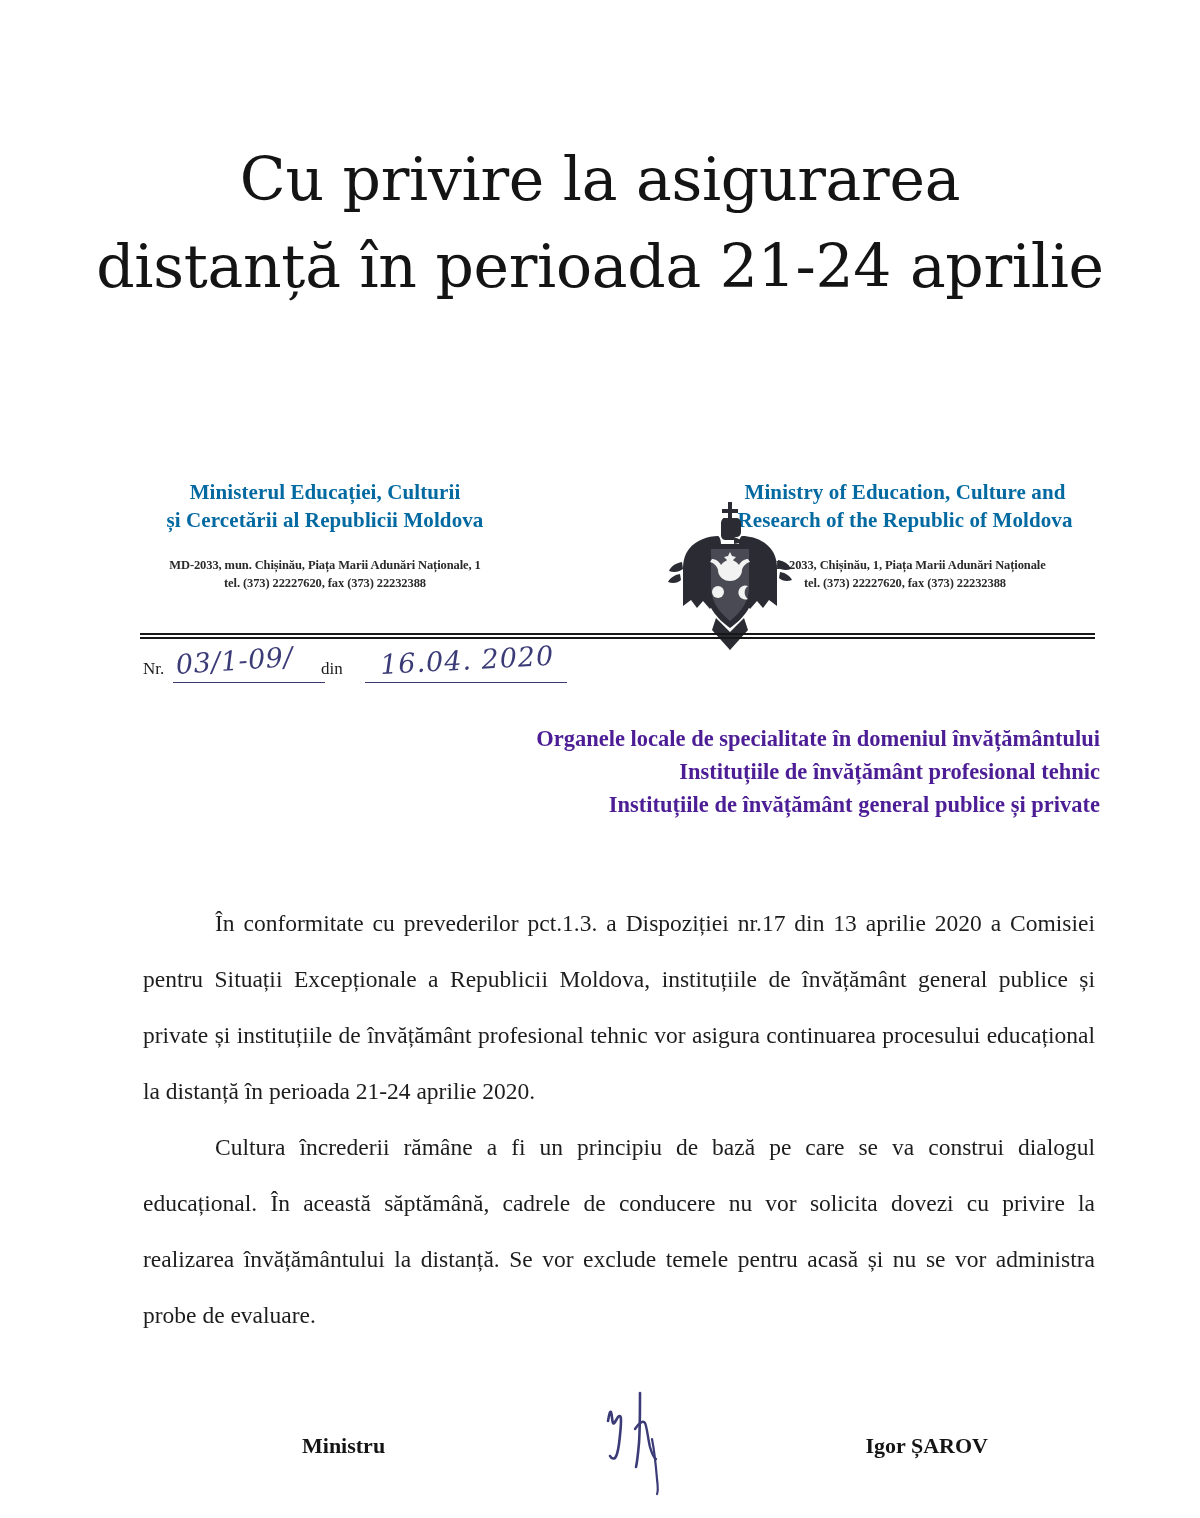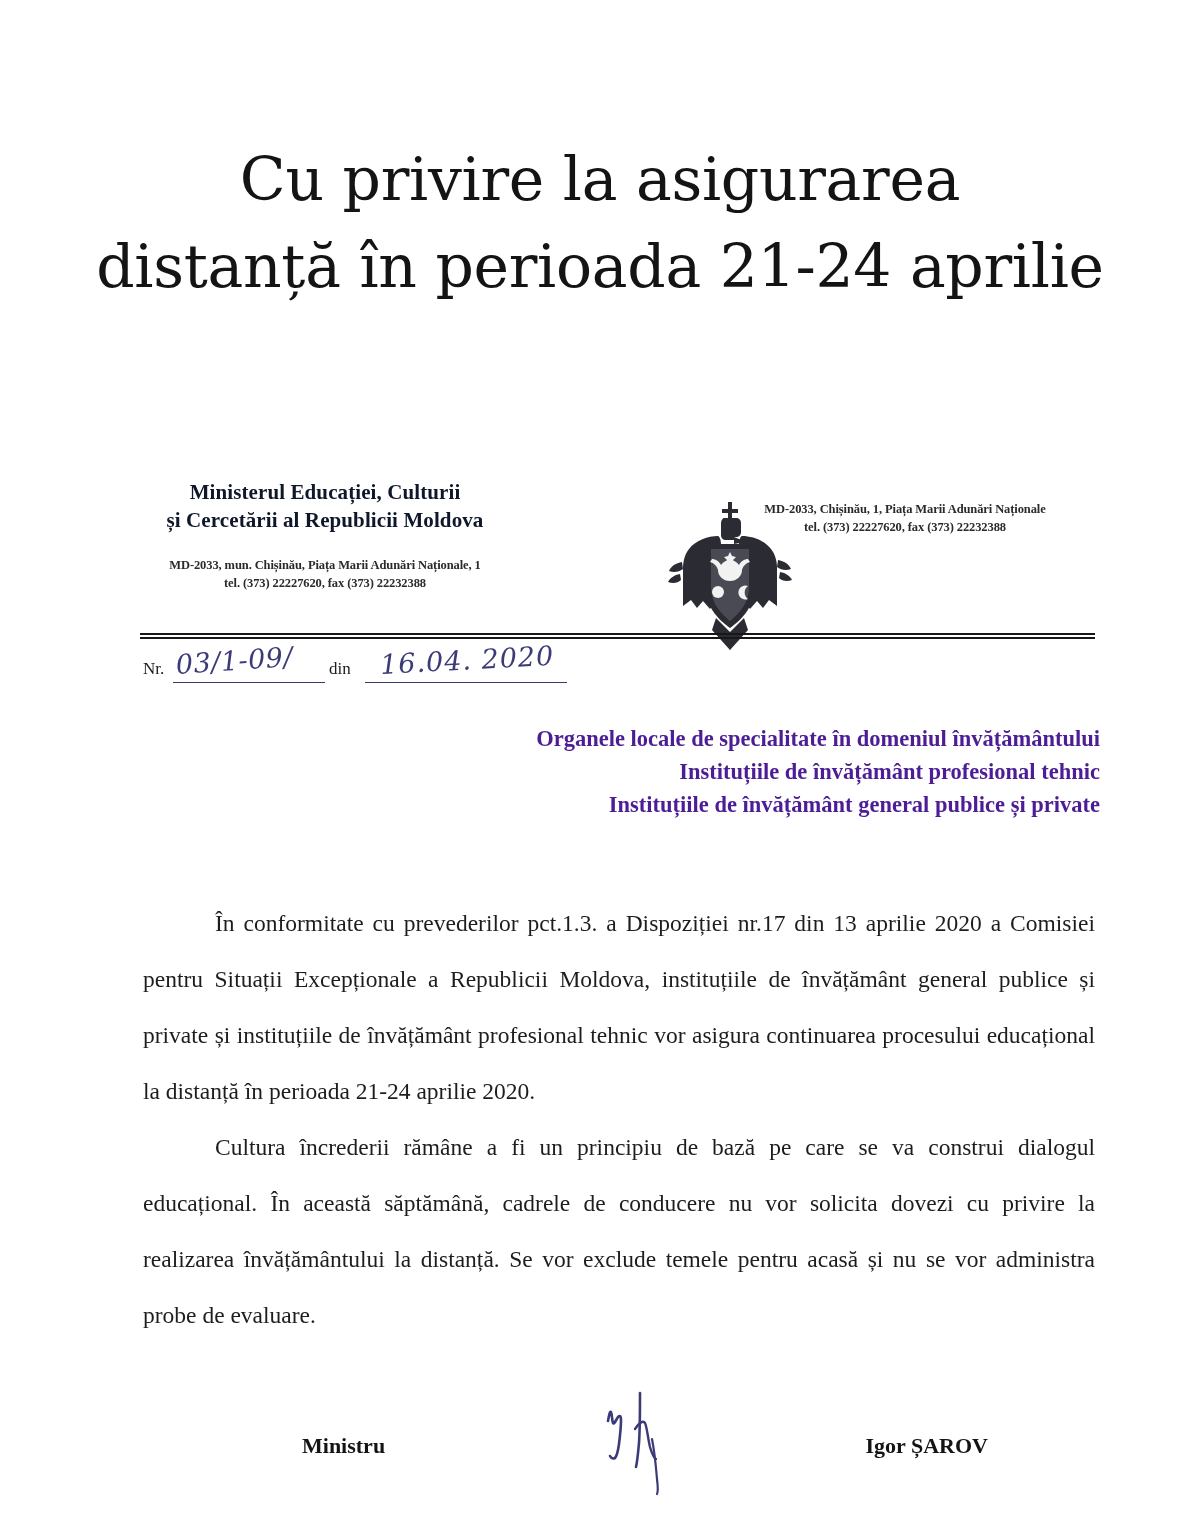--- a/index.html
+++ b/index.html
@@ -58,21 +58,21 @@
     text-align: center;
   }
   .lh-left  { left: 0px; }
   .lh-right { left: 580px; }
 
   .lh-org {
     font-family: "Liberation Serif", "DejaVu Serif", serif;
     font-weight: 700;
     font-size: 21px;
     line-height: 28px;
-    color: #0f172a;
+    color: #0369a1;
     letter-spacing: 0.1px;
   }
   .lh-addr {
     margin-top: 22px;
     font-family: "Liberation Serif", "DejaVu Serif", serif;
     font-weight: 700;
     font-size: 12.5px;
     line-height: 18px;
     color: #2a2a2a;
     letter-spacing: -0.1px;
@@ -115,21 +115,21 @@
     height: 48px;
   }
   .reg-label {
     position: absolute;
     font-family: "Liberation Serif", "DejaVu Serif", serif;
     font-weight: 400;
     font-size: 17px;
     color: #1b1b1b;
   }
   .reg-nr  { left: 0px;   top: 14px; }
-  .reg-din { left: 186px; top: 14px; }
+  .reg-din { left: 178px; top: 14px; }
 
   .reg-blank {
     position: absolute;
     border-bottom: 1.5px solid #3a3a6e;
     height: 1px;
   }
   .reg-blank-1 { left: 30px;  top: 36px; width: 152px; }
   .reg-blank-2 { left: 222px; top: 36px; width: 202px; }
 
   .handwritten {
@@ -234,20 +234,24 @@
         <div>Ministerul Educației, Culturii</div>
         <div>și Cercetării al Republicii Moldova</div>
       </div>
       <div class="lh-addr">
         <div>MD-2033, mun. Chișinău, Piața Marii Adunări Naționale, 1</div>
         <div>tel. (373) 22227620, fax (373) 22232388</div>
       </div>
     </div>
 
     <div class="lh-col lh-right">
+      <div class="lh-org">
+        <div>Ministry of Education, Culture and</div>
+        <div>Research of the Republic of Moldova</div>
+      </div>
       <div class="lh-addr">
         <div>MD-2033, Chișinău, 1, Piața Marii Adunări Naționale</div>
         <div>tel. (373) 22227620, fax (373) 22232388</div>
       </div>
     </div>
 
     <div class="emblem">
       <svg viewBox="0 0 128 152" xmlns="http://www.w3.org/2000/svg">
         <g fill="#2b2b33">
 

